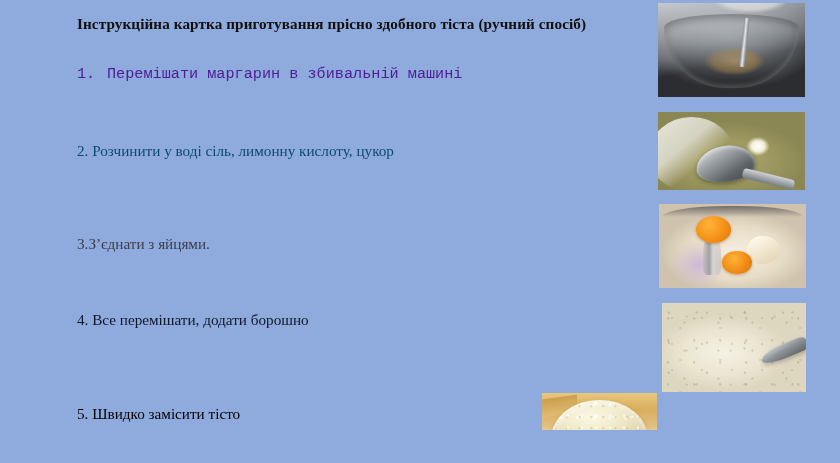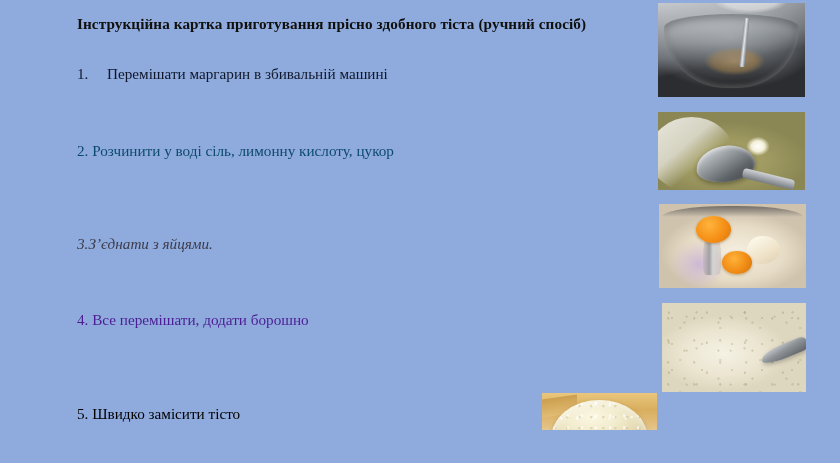--- a/index.html
+++ b/index.html
@@ -216,33 +216,33 @@
     opacity: 0.9;
   }
 </style>
 </head>
 <body style="background: rgb(143, 170, 220);">
 
 <div id="slide" style="background: rgb(143, 170, 220);">
 
   <div id="title" style="color: rgb(16, 16, 15);">Інструкційна картка приготування  прісно здобного тіста  (ручний спосіб)</div>
 
-  <div class="step list-style" id="step1" style="color: #0f172a;">
+  <div class="step list-style" id="step1" style="color: #4c1d95; font-family: Liberation Mono, monospace;">
     <span class="num">1.</span><span>Перемішати маргарин в збивальній машині</span>
   </div>
 
   <div class="step" id="step2" style="color: #0c4a6e;">
     <span class="num">2.</span>&nbsp;<span>Розчинити у воді сіль, лимонну кислоту, цукор</span>
   </div>
 
-  <div class="step" id="step3" style="color: rgb(60, 60, 76); font-style: italic;">
+  <div class="step" id="step3" style="color: rgb(60, 60, 76);">
     <span class="num">3.</span><span>З’єднати з яйцями.</span>
   </div>
 
-  <div class="step" id="step4" style="color: #4c1d95;">
+  <div class="step" id="step4" style="color: #0f172a;">
     <span class="num">4.</span>&nbsp;<span>Все перемішати, додати борошно</span>
   </div>
 
   <div class="step" id="step5" style="color: #000000;">
     <span class="num">5.</span>&nbsp;<span>Швидко замісити тісто</span>
   </div>
 
   <div class="photo" id="photo-1">
     <div class="inner"></div>
     <div class="rim"></div>

